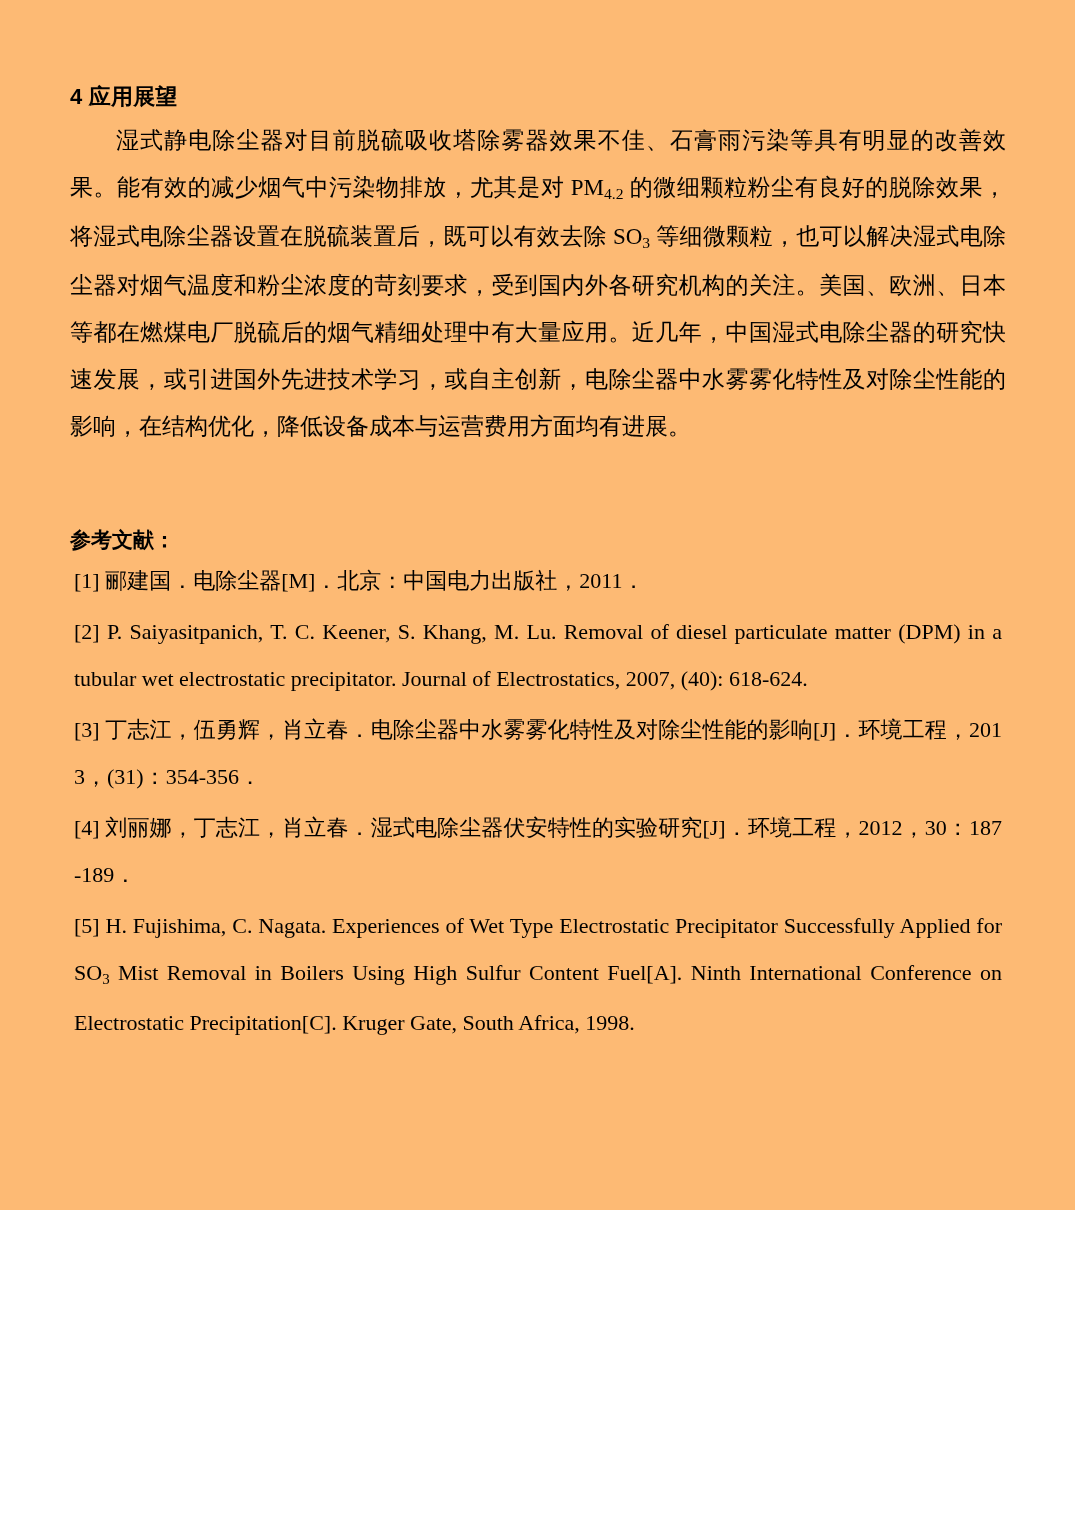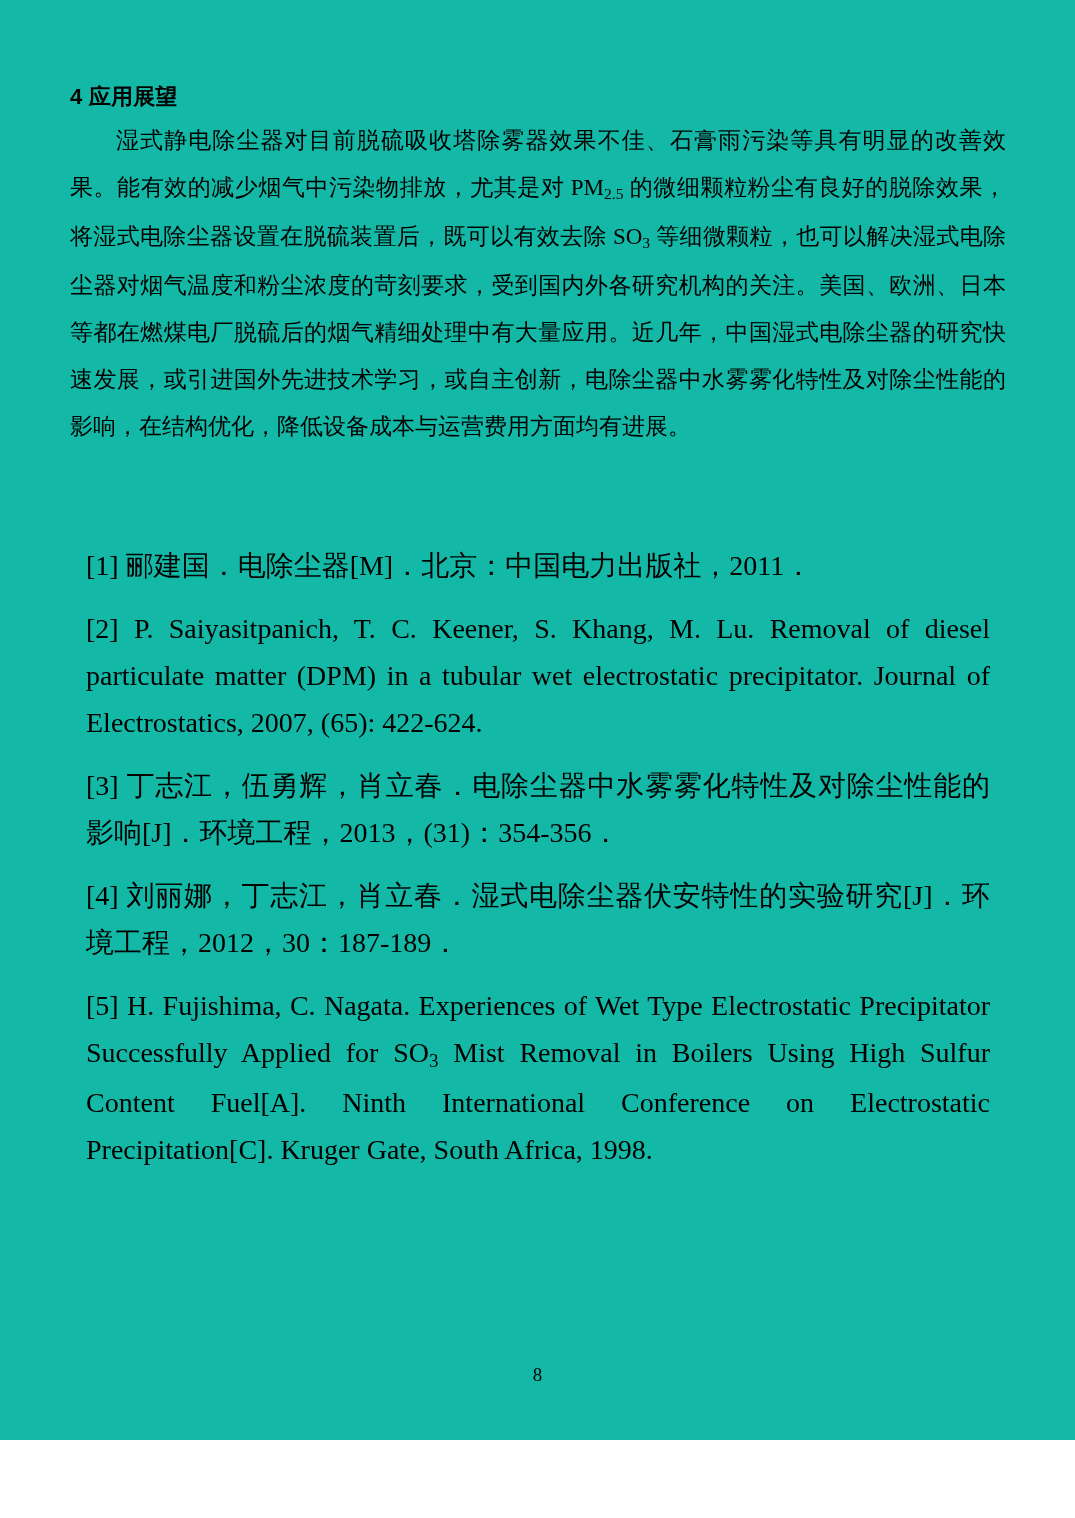--- a/index.html
+++ b/index.html
@@ -8,22 +8,22 @@
     padding: 0;
     background: #ffffff;
   }
   body {
     font-family: "Liberation Serif", "DejaVu Serif", serif;
     color: #000000;
   }
   .page {
     position: relative;
     width: 1075px;
-    height: 1440px;
-    background: #14b8a6;
+    height: 1210px;
+    background: #fdba74;
     box-sizing: border-box;
     overflow: hidden;
   }
   .content {
     position: absolute;
     left: 70px;
     top: 82px;
     width: 936px;
   }
 
@@ -55,25 +55,25 @@
     word-break: break-all;
   }
 
   
   .ref-list {
     margin: 0;
     padding: 0;
     list-style: none;
   }
   .ref-item {
-    font-size: 28px;
+    font-size: 22px;
     line-height: 47px;
     text-align: justify;
     text-justify: inter-ideograph;
-    margin: 16px;
+    margin: 4px;
     word-break: break-word;
   }
   .ref-item.cn {
     word-break: break-all;
   }
   .ref-item.en {
     text-align: justify;
   }
 
   sub {
@@ -101,28 +101,29 @@
 </style>
 </head>
 <body>
 
 <div class="page">
 
   <div class="content">
 
     <h1 class="section-heading">4 应用展望</h1>
 
-    <p class="body-para"><span>湿式静电除尘器对目前脱硫吸收塔除雾器效果不佳、石膏雨污染等具有明显的改善效果。能有效的减少烟气中污染物排放，尤其是对 PM</span><sub>2.5</sub><span> 的微细颗粒粉尘有良好的脱除效果，将湿式电除尘器设置在脱硫装置后，既可以有效去除 SO</span><sub>3</sub><span> 等细微颗粒，也可以解决湿式电除尘器对烟气温度和粉尘浓度的苛刻要求，受到国内外各研究机构的关注。美国、欧洲、日本等都在燃煤电厂脱硫后的烟气精细处理中有大量应用。近几年，中国湿式电除尘器的研究快速发展，或引进国外先进技术学习，或自主创新，电除尘器中水雾雾化特性及对除尘性能的影响，在结构优化，降低设备成本与运营费用方面均有进展。</span></p>
+    <p class="body-para"><span>湿式静电除尘器对目前脱硫吸收塔除雾器效果不佳、石膏雨污染等具有明显的改善效果。能有效的减少烟气中污染物排放，尤其是对 PM</span><sub>4.2</sub><span> 的微细颗粒粉尘有良好的脱除效果，将湿式电除尘器设置在脱硫装置后，既可以有效去除 SO</span><sub>3</sub><span> 等细微颗粒，也可以解决湿式电除尘器对烟气温度和粉尘浓度的苛刻要求，受到国内外各研究机构的关注。美国、欧洲、日本等都在燃煤电厂脱硫后的烟气精细处理中有大量应用。近几年，中国湿式电除尘器的研究快速发展，或引进国外先进技术学习，或自主创新，电除尘器中水雾雾化特性及对除尘性能的影响，在结构优化，降低设备成本与运营费用方面均有进展。</span></p>
 
     <div class="spacer-refs"></div>
 
+    <h2 class="refs-heading">参考文献：</h2>
 
     <ul class="ref-list">
       <li class="ref-item cn">[1]  郦建国．电除尘器[M]．北京：中国电力出版社，2011．</li>
-      <li class="ref-item en">[2] P. Saiyasitpanich, T. C. Keener, S. Khang, M. Lu. Removal of diesel particulate matter (DPM) in a tubular wet electrostatic precipitator. Journal of Electrostatics, 2007, (65): 422-624.</li>
+      <li class="ref-item en">[2] P. Saiyasitpanich, T. C. Keener, S. Khang, M. Lu. Removal of diesel particulate matter (DPM) in a tubular wet electrostatic precipitator. Journal of Electrostatics, 2007, (40): 618-624.</li>
       <li class="ref-item cn">[3] 丁志江，伍勇辉，肖立春．电除尘器中水雾雾化特性及对除尘性能的影响[J]．环境工程，2013，(31)：354-356．</li>
       <li class="ref-item cn">[4] 刘丽娜，丁志江，肖立春．湿式电除尘器伏安特性的实验研究[J]．环境工程，2012，30：187-189．</li>
       <li class="ref-item en"><span>[5] H. Fujishima, C. Nagata. Experiences of Wet Type Electrostatic Precipitator Successfully Applied for SO</span><sub>3</sub><span> Mist Removal in Boilers Using High Sulfur Content Fuel[A]. Ninth International Conference on Electrostatic Precipitation[C]. Kruger Gate, South Africa, 1998.</span></li>
     </ul>
 
   </div>
 
   <div class="page-number">8</div>
 
 </div>

